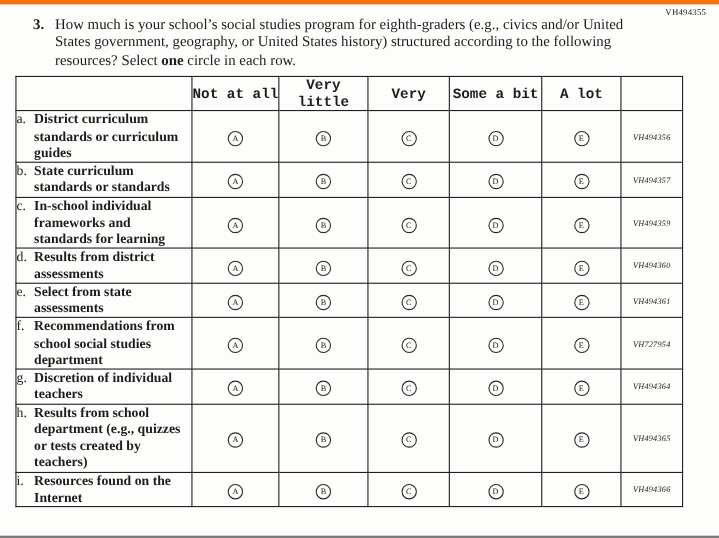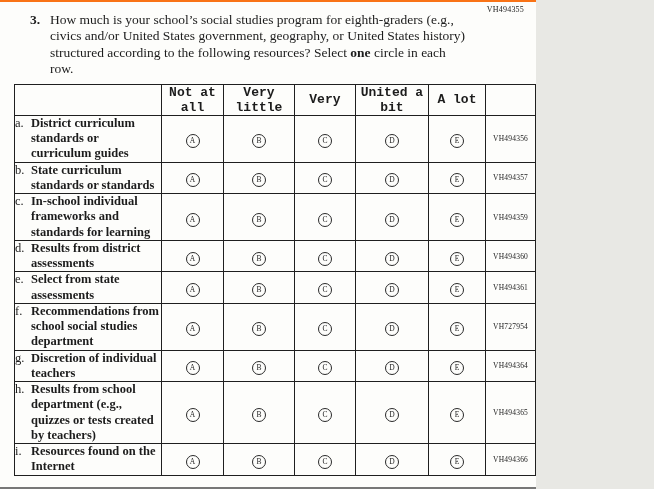--- a/index.html
+++ b/index.html
@@ -3,26 +3,26 @@
 <meta charset="utf-8">
 <style>
   html, body {
     margin: 0;
     padding: 0;
     background: #e8e8e4;
     font-family: "Liberation Serif", "DejaVu Serif", serif;
   }
   .page {
     position: relative;
-    width: 536px;
+    width: 654px;
     height: 489px;
     background: #fdfdfb;
     color: #1c1c1c;
     overflow: hidden;
-    border-top: 2px solid #f97316;
+    border-top: 4px solid #f97316;
     border-bottom: 2px solid #777;
     box-sizing: border-box;
   }
   .corner-code {
     position: absolute;
     top: 3px;
     right: 12px;
     font-size: 8px;
     letter-spacing: 0.2px;
     font-family: "Liberation Serif", serif;
@@ -73,20 +73,21 @@
     line-height: 12px;
     text-align: center;
     font-family: "Liberation Serif", serif;
     cursor: pointer;
   }
   td.code-cell {
     text-align: center;
     vertical-align: middle;
     font-size: 7.5px;
     letter-spacing: 0.2px;
+    font-style: italic;
   }
 </style>
 </head>
 <body>
 
 <div class="page">
 
   <div class="corner-code">VH494355</div>
 
   <div class="question">
@@ -103,21 +104,21 @@
         <col style="width:84px">
         <col style="width:72px">
         <col style="width:56px">
     </colgroup>
     <thead>
       <tr>
         <th class="corner-blank"></th>
         <th class="opt-col">Not at all</th>
         <th class="opt-col">Very little</th>
         <th class="opt-col">Very</th>
-        <th class="opt-col">United a bit</th>
+        <th class="opt-col">Some a bit</th>
         <th class="opt-col">A lot</th>
         <th class="code-blank"></th>
       </tr>
     </thead>
     <tbody>
 
       <tr>
         <td class="label-cell">
           <div class="label-wrap">
               <span class="row-letter">a.</span>

